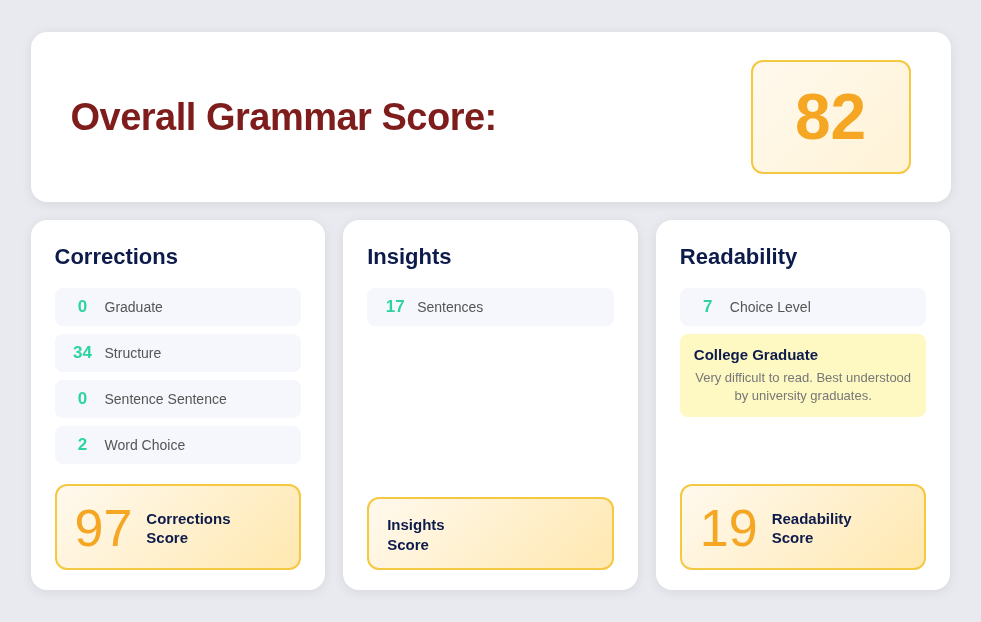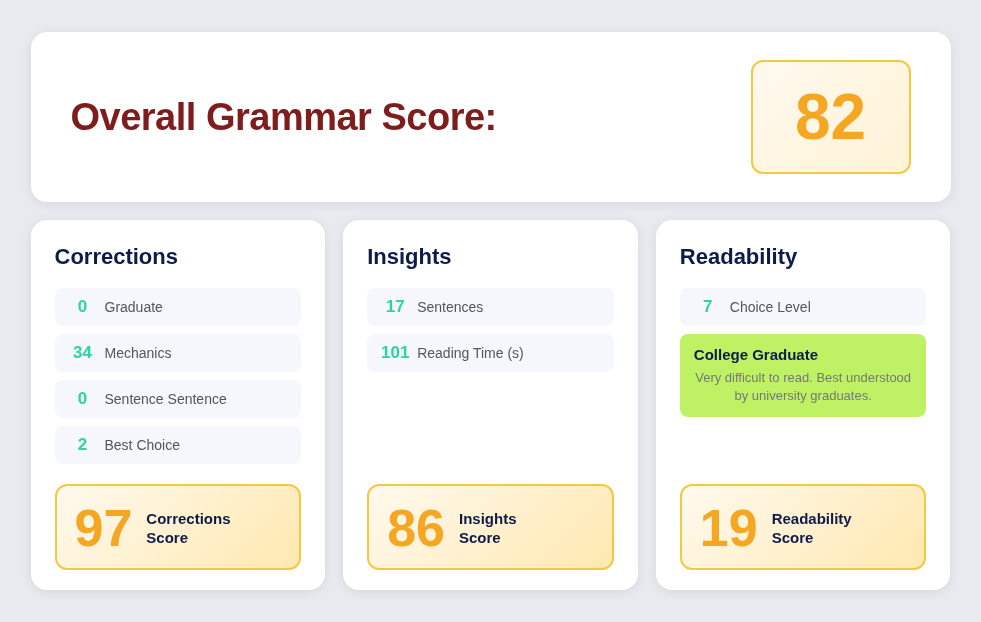--- a/index.html
+++ b/index.html
@@ -108,21 +108,21 @@
       border-radius: 12px;
       padding: 14px 18px;
       display: flex;
       align-items: center;
       margin-top: auto;
       padding-top: 16px;
     }
 
     .score-badge-value {
       font-size: 52px;
-      font-weight: 700;
+      font-weight: 400;
       color: #f5a623;
       margin-right: 14px;
       line-height: 1;
     }
 
     .score-badge-label {
       font-size: 15px;
       font-weight: 700;
       color: #0d1b4b;
       line-height: 1.3;
@@ -146,21 +146,21 @@
       text-align: center;
     }
 
     .readability-level-label {
       font-size: 14px;
       color: #555;
       margin-left: 6px;
     }
 
     .college-graduate-box {
-      background: #bef264;
+      background: #fef9c3;
       border-radius: 8px;
       padding: 12px 14px;
       margin-bottom: 8px;
     }
 
     .college-graduate-title {
       font-size: 15px;
       font-weight: 800;
       color: #0d1b4b;
       margin-bottom: 6px;
@@ -191,58 +191,53 @@
 
     <div class="col-card">
       <div class="col-title">Corrections</div>
 
       <div class="item-row">
         <span class="item-number">0</span>
         <span class="item-label">Graduate</span>
       </div>
       <div class="item-row">
         <span class="item-number">34</span>
-        <span class="item-label">Mechanics</span>
+        <span class="item-label">Structure</span>
       </div>
       <div class="item-row">
         <span class="item-number">0</span>
         <span class="item-label">Sentence Sentence</span>
       </div>
       <div class="item-row">
         <span class="item-number">2</span>
-        <span class="item-label">Best Choice</span>
+        <span class="item-label">Word Choice</span>
       </div>
 
       <div class="spacer" style="min-height:12px;"></div>
 
       <div class="score-badge">
         <span class="score-badge-value">97</span>
         <div>
           <div class="score-badge-label">Corrections</div>
           <div class="score-badge-label">Score</div>
         </div>
       </div>
     </div>
 
     <div class="col-card">
       <div class="col-title">Insights</div>
 
       <div class="item-row">
         <span class="item-number">17</span>
         <span class="item-label">Sentences</span>
       </div>
-      <div class="item-row">
-        <span class="item-number">101</span>
-        <span class="item-label">Reading Time (s)</span>
-      </div>
 
       <div class="spacer" style="min-height:12px;"></div>
 
       <div class="score-badge">
-        <span class="score-badge-value">86</span>
         <div>
           <div class="score-badge-label">Insights</div>
           <div class="score-badge-label">Score</div>
         </div>
       </div>
     </div>
 
     <div class="col-card">
       <div class="col-title">Readability</div>
 

